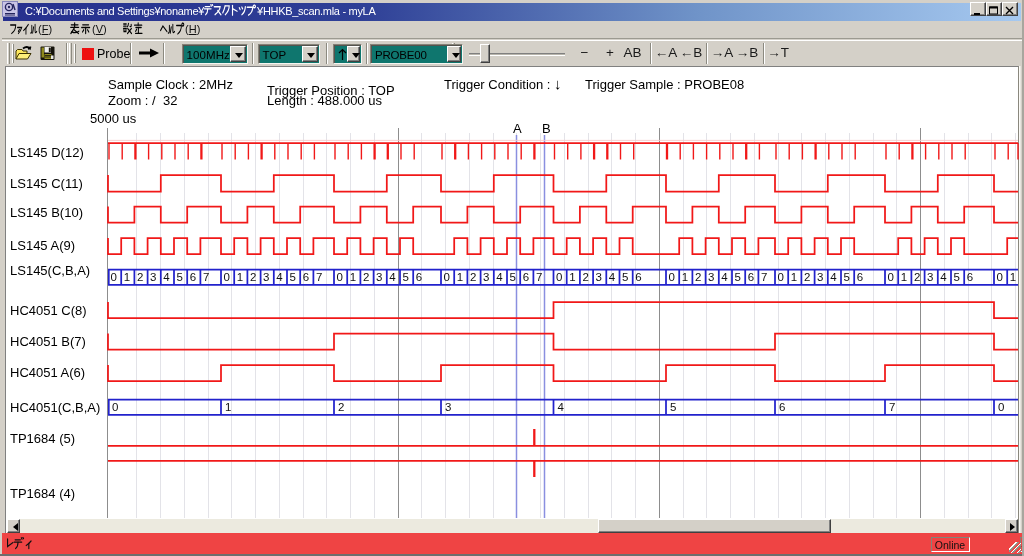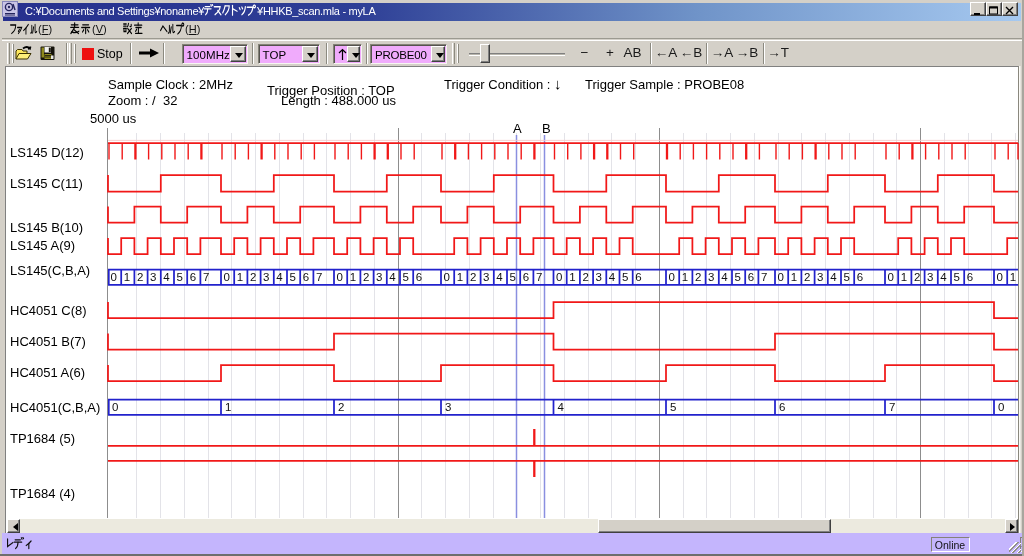--- a/index.html
+++ b/index.html
@@ -13,40 +13,40 @@
  border:1px solid;border-color:#fff #404040 #404040 #fff;box-shadow:inset -1px -1px 0 #808080}
 
 #menu{position:absolute;left:2px;top:21px;right:2px;height:17px;font-size:12px;color:#111}
 .mi{position:absolute;top:1px;height:14px}
 
 #tbar{position:absolute;left:2px;top:38px;right:2px;height:28px;border-top:1px solid #9c9a90;}
 #tbar .in{position:absolute;left:0;top:1px;right:0;height:27px;border-top:1px solid #fff}
 .tsep{position:absolute;top:4px;height:21px;width:2px;border-left:1px solid #8c8a80;border-right:1px solid #fff}
 .tgrip{position:absolute;top:4px;height:21px;width:3px;border-left:1px solid #fff;border-right:1px solid #8c8a80;box-shadow:4px 0 0 -1px #fff,5px 0 0 -1px #8c8a80}
 .tg{position:absolute;top:6px;width:40px;text-align:center;font-size:13.5px;color:#1a1a1a}
-.combo{position:absolute;top:5px;height:20px;background:#f0abfc;border:1px solid #848278;
+.combo{position:absolute;top:5px;height:20px;background:#0f766e;border:1px solid #848278;
  border-bottom-color:#f6f5f1;border-right-color:#f6f5f1;box-shadow:inset 1px 1px 0 #55534e}
 .combo span{position:absolute;left:4px;top:3.5px;font-size:11.5px;color:#000;white-space:nowrap;letter-spacing:0.1px}
 .cbtn{position:absolute;right:1px;top:1px;bottom:1px;width:16px;background:#d4d0c8;
  border:1px solid;border-color:#fff #404040 #404040 #fff;box-shadow:inset -1px -1px 0 #808080}
 .cbtn:after{content:"";position:absolute;left:4px;top:6px;border:4px solid transparent;border-top:5px solid #000}
 
 #client{position:absolute;left:5px;top:66px;width:1014px;height:467px;background:#fff;
  border-left:1.5px solid #808080;border-top:1.5px solid #808080;border-right:1.5px solid #8a887e;box-shadow:1.5px 0 0 #fbfaf6}
 .info{position:absolute;font-size:13px;color:#000;white-space:nowrap}
 .rl{position:absolute;left:4px;font-size:13px;color:#000;white-space:nowrap}
 
 #hsb{position:absolute;left:6.5px;top:519px;width:1011.5px;height:13.5px;background:#eceadf}
 .sbtn{position:absolute;top:0;width:13px;height:13.5px;background:#d4d0c8;
  border:1px solid;border-color:#fff #404040 #404040 #fff;box-shadow:inset -1px -1px 0 #808080}
 #thumb{position:absolute;left:591px;top:0;width:233px;height:13.5px;background:#d4d0c8;
  border:1px solid;border-color:#fff #404040 #404040 #fff;box-shadow:inset -1px -1px 0 #808080}
 .arr{position:absolute;width:0;height:0;border:4px solid transparent}
 
-#status{position:absolute;left:2px;top:533px;width:1020px;height:21px;background:#c4b5fd;font-size:12px}
+#status{position:absolute;left:2px;top:533px;width:1020px;height:21px;background:#ef4444;font-size:12px}
 .spanel{position:absolute;top:3.5px;height:15px;border:1px solid;border-color:#848278 #fff #fff #848278;
  font-size:10.5px;text-align:center;color:#111;overflow:hidden}
 #grip{position:absolute;right:3px;top:542px;width:12px;height:11px;
  background:linear-gradient(315deg,transparent 0,transparent 1px,#909088 1px,#909088 2.5px,#fff 2.5px,#fff 3.5px,transparent 3.5px,transparent 5px,#909088 5px,#909088 6.5px,#fff 6.5px,#fff 7.5px,transparent 7.5px,transparent 9px,#909088 9px,#909088 10.5px,#fff 10.5px,#fff 11.5px,transparent 11.5px)}
 
 #edgeb{position:absolute;left:0;top:554px;width:1024px;height:2px;background:#6e6e6e}
 #edger{position:absolute;left:1022px;top:0;width:2px;height:556px;background:#a8a69e}
 </style></head><body>
 <div id="title"></div>
 <div id="ticon"><svg width="16" height="16" viewBox="0 0 16 16">
@@ -166,67 +166,67 @@
 <svg class="abs" style="left:38px;top:7px" width="16" height="15">
  <rect x="0.5" y="0.5" width="14" height="13.5" fill="#14120a" rx="1"></rect>
  <rect x="1.5" y="1.5" width="2.5" height="10" fill="#8f8a1d"></rect>
  <rect x="4.5" y="1" width="6.5" height="5.5" fill="#f2f2ee"></rect>
  <rect x="8.8" y="1.6" width="2" height="4.4" fill="#14120a"></rect>
  <rect x="4.5" y="8" width="7" height="5" fill="#8f8a1d"></rect>
  <rect x="11" y="9.5" width="2.5" height="3.5" fill="#e8e8e4"></rect>
  <path d="M5,9.5 H11 M5,11 H11" stroke="#14120a" stroke-width="0.8"></path>
 </svg>
 <div class="abs" style="left:80px;top:9px;width:12px;height:11.5px;background:#ee1010"></div>
-<div class="abs" style="left:95px;top:8px;font-size:12.5px;color:#000">Stop</div>
+<div class="abs" style="left:95px;top:8px;font-size:12.5px;color:#000">Probe</div>
 <svg class="abs" style="left:136px;top:9px" width="22" height="10">
       <path d="M1,5 H13" stroke="#000" stroke-width="3"></path>
       <path d="M12,0.5 L21,5 L12,9.5 Z" fill="#000"></path>
     </svg>
 <div class="combo" style="left:179.5px;width:66px">
       <span>100MHz</span>
       <div class="cbtn"></div>
     </div>
 <div class="combo" style="left:255.5px;width:62px">
       <span>TOP</span>
       <div class="cbtn"></div>
     </div>
 <div class="combo" style="left:330.5px;width:29px">
       <svg style="position:absolute;left:4px;top:3px" width="9" height="13">
         <path d="M4.5,12 V2 M1,5 L4.5,1.5 L8,5" fill="none" stroke="#000" stroke-width="1.2"></path>
       </svg>
       <div class="cbtn" style="width:13px"></div>
     </div>
-<div class="combo" style="left:368px;width:77px">
+<div class="combo" style="left:368px;width:93px">
       <span style="letter-spacing:-0.2px">PROBE00</span>
       <div class="cbtn" style="width:14px"></div>
     </div>
 <div class="abs" style="left:467px;top:13.5px;width:96px;height:3px;border-top:1px solid #808080;border-bottom:1px solid #fff;background:#b8b5ac"></div>
 <div class="abs" style="left:478px;top:5px;width:10px;height:19px;background:#d4d0c8;border:1px solid;border-color:#fff #404040 #404040 #fff;box-shadow:inset -1px -1px 0 #808080"></div>
 <div class="tg" style="left:562.5px">−</div>
     <div class="tg" style="left:588.0px">+</div>
     <div class="tg" style="left:610.5px">AB</div>
     <div class="tg" style="left:644.0px">←A</div>
     <div class="tg" style="left:669.0px">←B</div>
     <div class="tg" style="left:700.0px">→A</div>
     <div class="tg" style="left:725.0px">→B</div>
     <div class="tg" style="left:756.0px">→T</div>
 </div>
 <div id="client">
  <div class="info" style="left:102px;top:10px">Sample Clock : 2MHz</div>
  <div class="info" style="left:102px;top:26px">Zoom : /&nbsp;&nbsp;32</div>
  <div class="info" style="left:261px;top:16px">Trigger Position : TOP</div>
- <div class="info" style="left:275px;top:26px">Length : 488.000 us</div>
+ <div class="info" style="left:261px;top:26px">Length : 488.000 us</div>
  <div class="info" style="left:438px;top:10px">Trigger Condition : <span style="font-size:15px;line-height:13px">↓</span></div>
  <div class="info" style="left:579px;top:10px">Trigger Sample : PROBE08</div>
  <div class="info" style="left:84px;top:44px">5000 us</div>
  <div class="info" style="left:507px;top:54px;font-size:13px">A</div>
  <div class="info" style="left:536px;top:54px;font-size:13px">B</div>
 <div class="rl" style="top:77.5px">LS145 D(12)</div>
     <div class="rl" style="top:108.8px">LS145 C(11)</div>
-    <div class="rl" style="top:153px">LS145 B(10)</div>
+    <div class="rl" style="top:138px">LS145 B(10)</div>
     <div class="rl" style="top:171.3px">LS145 A(9)</div>
     <div class="rl" style="top:196px">LS145(C,B,A)</div>
     <div class="rl" style="top:235.5px">HC4051 C(8)</div>
     <div class="rl" style="top:266.8px">HC4051 B(7)</div>
     <div class="rl" style="top:298.1px">HC4051 A(6)</div>
     <div class="rl" style="top:333px">HC4051(C,B,A)</div>
     <div class="rl" style="top:363.5px">TP1684 (5)</div>
     <div class="rl" style="top:419px">TP1684 (4)</div>
 </div>
 <svg width="1024" height="556" viewBox="0 0 1024 556" style="position:absolute;left:0;top:0" font-family="Liberation Sans, sans-serif">

